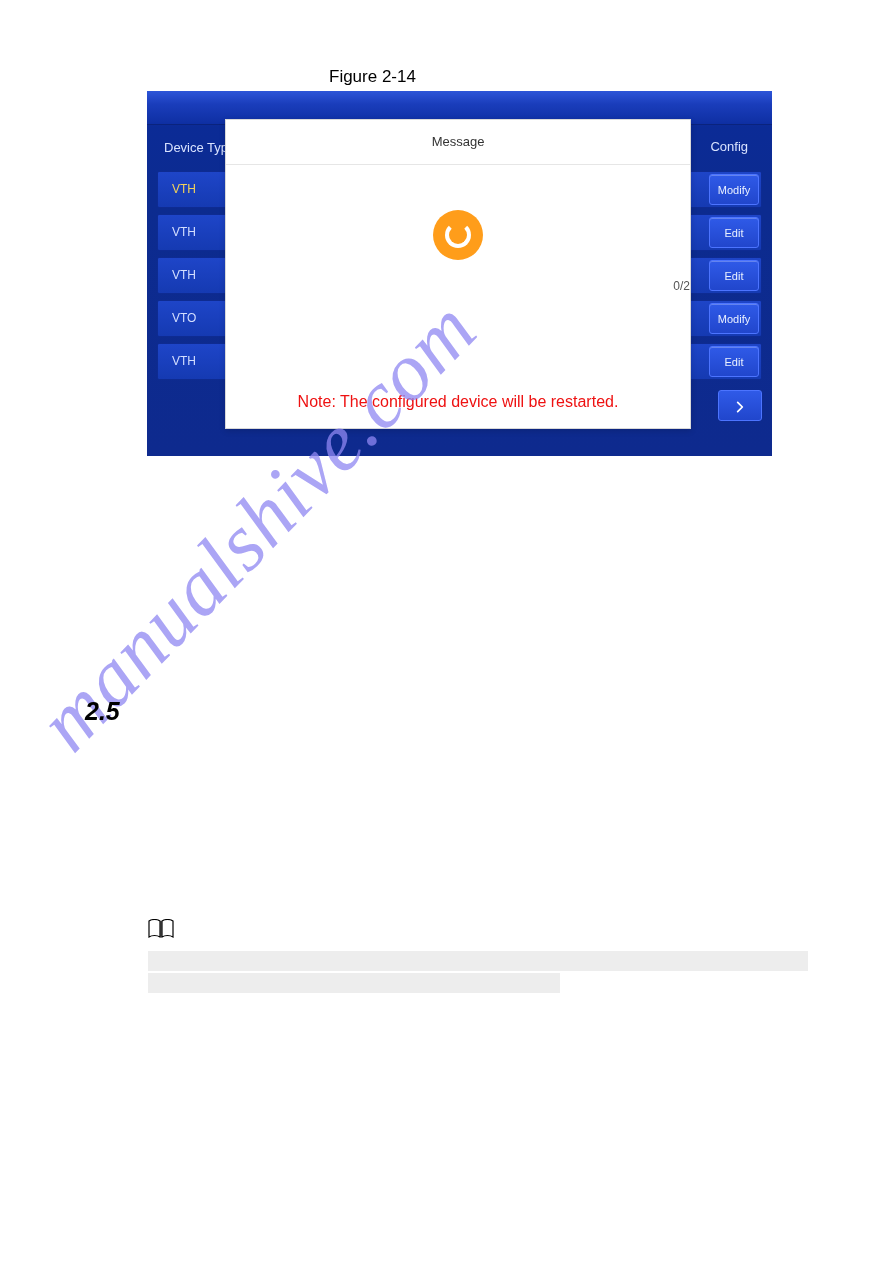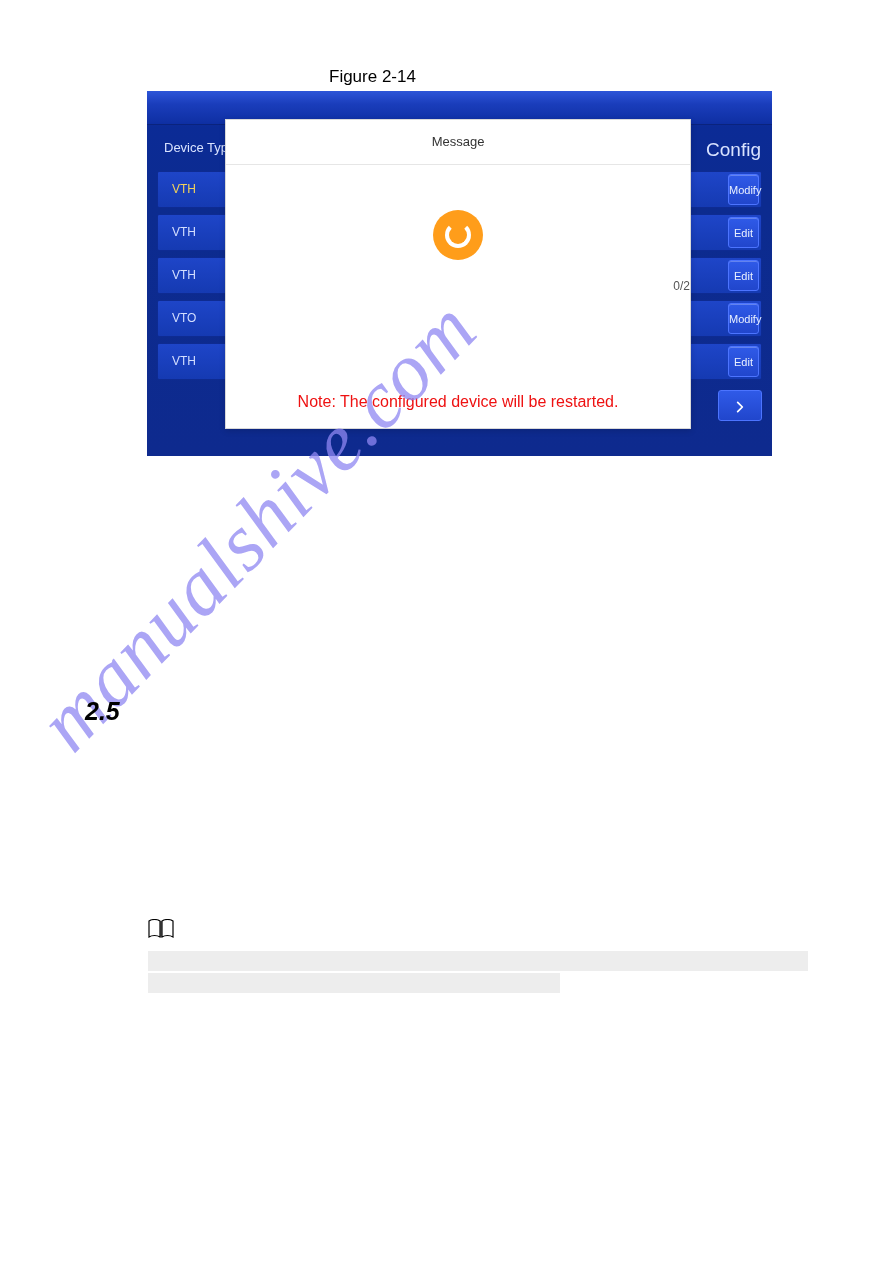--- a/index.html
+++ b/index.html
@@ -13,33 +13,33 @@
     background: linear-gradient(#1730a0, #0b2b96 10%, #0c2b8f 30%, #0e2a8e 100%);
     overflow: hidden;
   }
   .top-glow {
     position: absolute; top: 0; left: 0; right: 0; height: 34px;
     background: linear-gradient(#2d55d8, #1a3dbb 40%, #0e2fa2);
     border-bottom: 1px solid #0a237d;
   }
 
   .header-label-left { position: absolute; left: 17px; top: 49px; font-size: 13px; color: #d9e3ff; }
-  .header-label-right { position: absolute; right: 11px; top: 48px; font-size: 19px; color: #d9e3ff; }
+  .header-label-right { position: absolute; right: 24px; top: 48px; font-size: 13px; color: #d9e3ff; }
 
   .row {
     position: absolute; left: 10px; right: 10px; height: 37px;
     background: linear-gradient(#1e45c8, #153ab2);
     border: 1px solid #0e2b92;
     border-radius: 2px;
   }
   .row.sel .cell-type { color: #f2d25a; }
   .cell-type { position: absolute; left: 14px; top: 10px; font-size: 12px; color: #d4dfff; }
 
   .action-btn {
-    position: absolute; right: 2px; top: 2px; width: 31px; height: 31px;
+    position: absolute; right: 2px; top: 2px; width: 50px; height: 31px;
     background: linear-gradient(#2f5ae8, #2146cc);
     border: 1px solid #4c74ff; border-radius: 3px;
     color: #e9f0ff; font-size: 11px; line-height: 31px; text-align: center;
     box-shadow: inset 0 1px 0 rgba(255,255,255,0.25);
   }
 
   .next-btn {
     position: absolute; right: 10px; bottom: 35px; width: 44px; height: 31px;
     background: linear-gradient(#2f5ae8, #2146cc);
     border: 1px solid #4c74ff; border-radius: 3px;

